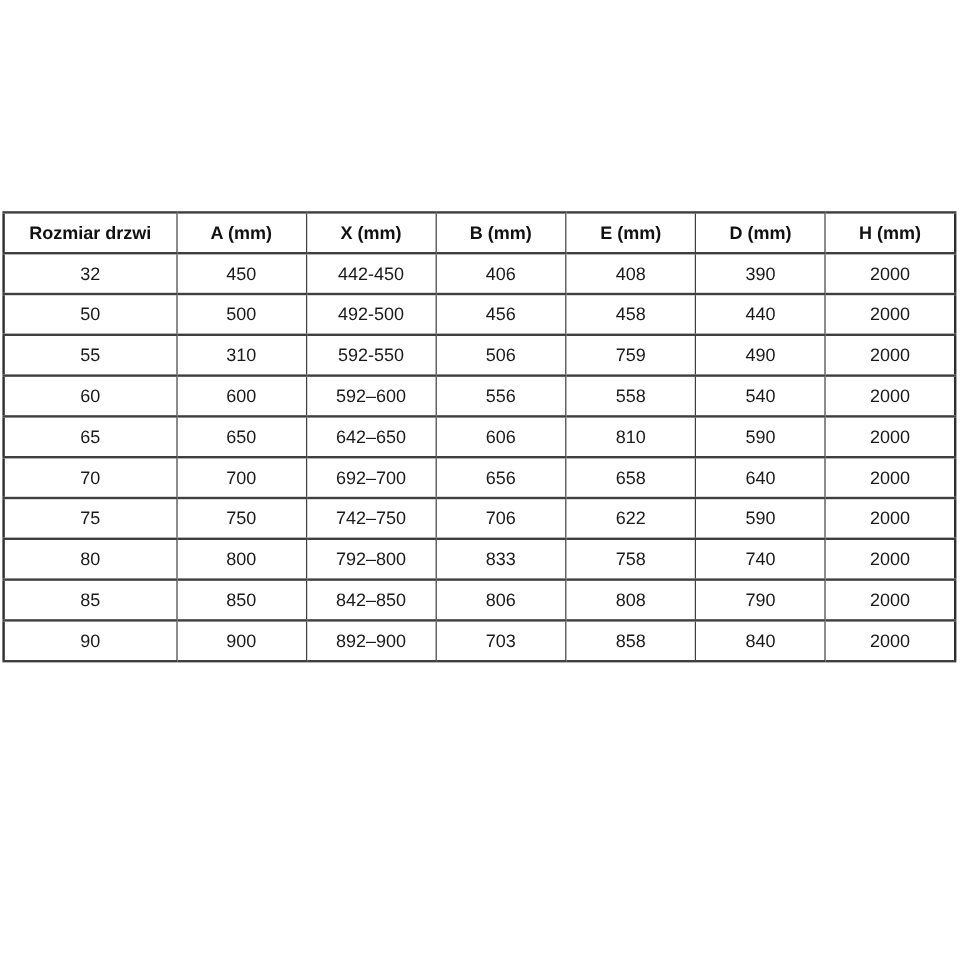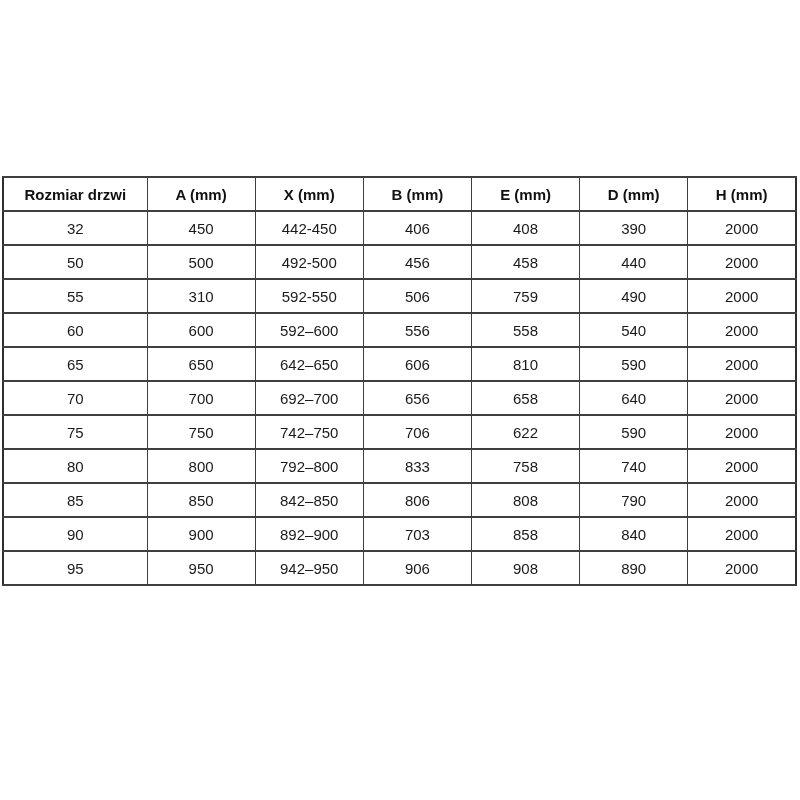--- a/index.html
+++ b/index.html
@@ -159,24 +159,15 @@
         </tr>
         <tr>
           <td>90</td>
           <td>900</td>
           <td>892–900</td>
           <td>703</td>
           <td>858</td>
           <td>840</td>
           <td>2000</td>
         </tr>
-        <tr>
-          <td>95</td>
-          <td>950</td>
-          <td>942–950</td>
-          <td>906</td>
-          <td>908</td>
-          <td>890</td>
-          <td>2000</td>
-        </tr>
       </tbody>
   </table>
 </div>
 
 </body></html>

